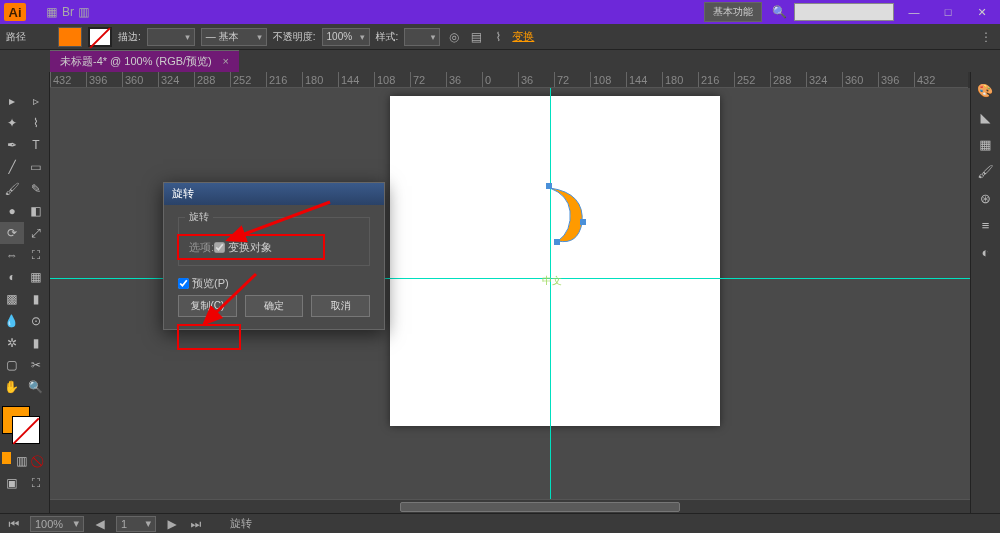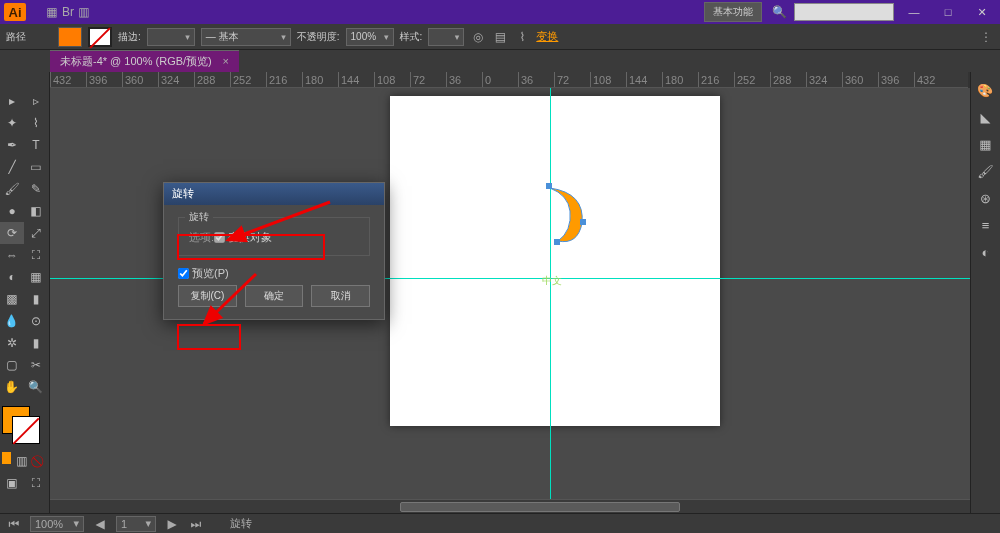--- a/index.html
+++ b/index.html
@@ -1,17 +1,17 @@
 <!DOCTYPE html>
 <html><head>
 <meta charset="utf-8">
 <style>
 *{margin:0;padding:0;box-sizing:border-box;font-family:"Microsoft YaHei",sans-serif;font-size:11px;user-select:none}
 body{width:1000px;height:533px;background:#333;overflow:hidden;position:relative;color:#ccc}
-.titlebar{height:24px;background:#4c1d95;display:flex;align-items:center;padding:0 4px}
+.titlebar{height:24px;background:#6d28d9;display:flex;align-items:center;padding:0 4px}
 .ai-logo{width:22px;height:18px;background:#ff7c00;color:#3d1e00;font-weight:bold;font-size:13px;display:flex;align-items:center;justify-content:center;margin-right:8px;border-radius:2px}
 .menus{display:flex;gap:2px}
 .menu-item{padding:3px 6px;color:#ccc;cursor:pointer}
 .title-right{margin-left:auto;display:flex;align-items:center;gap:6px}
 .ico{width:16px;height:16px;display:inline-flex;align-items:center;justify-content:center;color:#aaa;font-size:12px}
 .search-box{width:100px;height:18px;background:#ddd;border:1px solid #888}
 .win-btn{width:28px;height:20px;display:flex;align-items:center;justify-content:center;color:#ccc;cursor:pointer}
 .propbar{height:26px;background:#3a3a3a;border-bottom:1px solid #222;display:flex;align-items:center;padding:0 6px;gap:6px}
 .sw{width:24px;height:20px;border:1px solid #555}
 .sw.fill{background:#ff7c00}
@@ -44,21 +44,21 @@
 .centermark{position:absolute;left:492px;top:186px;color:#9bd85a;font-size:10px}
 .dialog{position:absolute;left:163px;top:182px;width:222px;background:#4a4a4a;border:1px solid #666;box-shadow:0 4px 18px rgba(0,0,0,.6)}
 .dlg-title{height:22px;background:linear-gradient(#3a5a8a,#2a4268);color:#fff;padding:3px 8px;font-size:11px;display:flex;justify-content:space-between}
 .dlg-body{padding:12px 14px}
 .group{border:1px solid #5a5a5a;padding:12px 10px 10px;position:relative;margin-bottom:10px}
 .group-label{position:absolute;top:-8px;left:6px;background:#4a4a4a;padding:0 4px;font-size:10px;color:#ccc}
 .angle-row{display:flex;align-items:center;gap:6px}
 .angle-wheel{width:28px;height:28px;border:1px solid #888;border-radius:50%;position:relative;background:#555}
 .angle-wheel::after{content:"";position:absolute;width:12px;height:1px;background:#ccc;top:50%;left:50%;transform-origin:left;transform:rotate(-18deg)}
 .angle-input{width:44px;height:18px;background:#3565a8;border:1px solid #888;color:#fff;text-align:center;font-size:10px}
-.opts{font-size:10px;color:#999;display:flex;}
+.opts{font-size:10px;color:#999;margin-top:10px;display:flex;}
 .cb{display:inline-flex;align-items:center;gap:3px;font-size:10px;color:#ccc}
 .cb input{width:11px;height:11px}
 .dlg-btns{display:flex;gap:8px;margin-top:4px}
 .btn{flex:1;height:22px;background:#555;border:1px solid #777;color:#ddd;display:flex;align-items:center;justify-content:center;font-size:10px;cursor:pointer}
 .redbox{border:2px solid #e00;position:absolute}
 .arrow{position:absolute;pointer-events:none}
 .statusbar{position:absolute;bottom:0;left:0;right:0;height:20px;background:#3a3a3a;border-top:1px solid #222;display:flex;align-items:center;padding:0 6px;gap:8px;font-size:10px;color:#aaa}
 .zoom-combo{width:54px;height:16px;background:#4a4a4a;border:1px solid #666;padding:0 4px;display:flex;align-items:center;justify-content:space-between}
 .sb-sep{width:10px}
 .hscroll{position:absolute;bottom:20px;left:50px;right:30px;height:14px;background:#3a3a3a;border-top:1px solid #555}
@@ -85,21 +85,21 @@
   </div>
 </div>
 
 <div class="propbar">
   <span class="prop-label">路径</span>
   <div style="width:20px"></div>
   <div class="sw fill"></div>
   <div class="sw stroke"></div>
   <span class="prop-label">描边:</span>
   <div class="combo" style="width:48px"></div>
-  <div class="combo" style="width:90px">— 基本</div>
+  <div class="combo" style="width:66px">— 基本</div>
   <span class="prop-label">不透明度:</span>
   <div class="combo" style="width:48px">100%</div>
   <span class="prop-label">样式:</span>
   <div class="combo" style="width:36px"></div>
   <span class="ico">◎</span>
   <span class="ico">▤</span>
   <span class="ico">⌇</span>
   <span class="link">变换</span>
   <span class="ico" style="margin-left:auto">⋮</span>
 </div>

